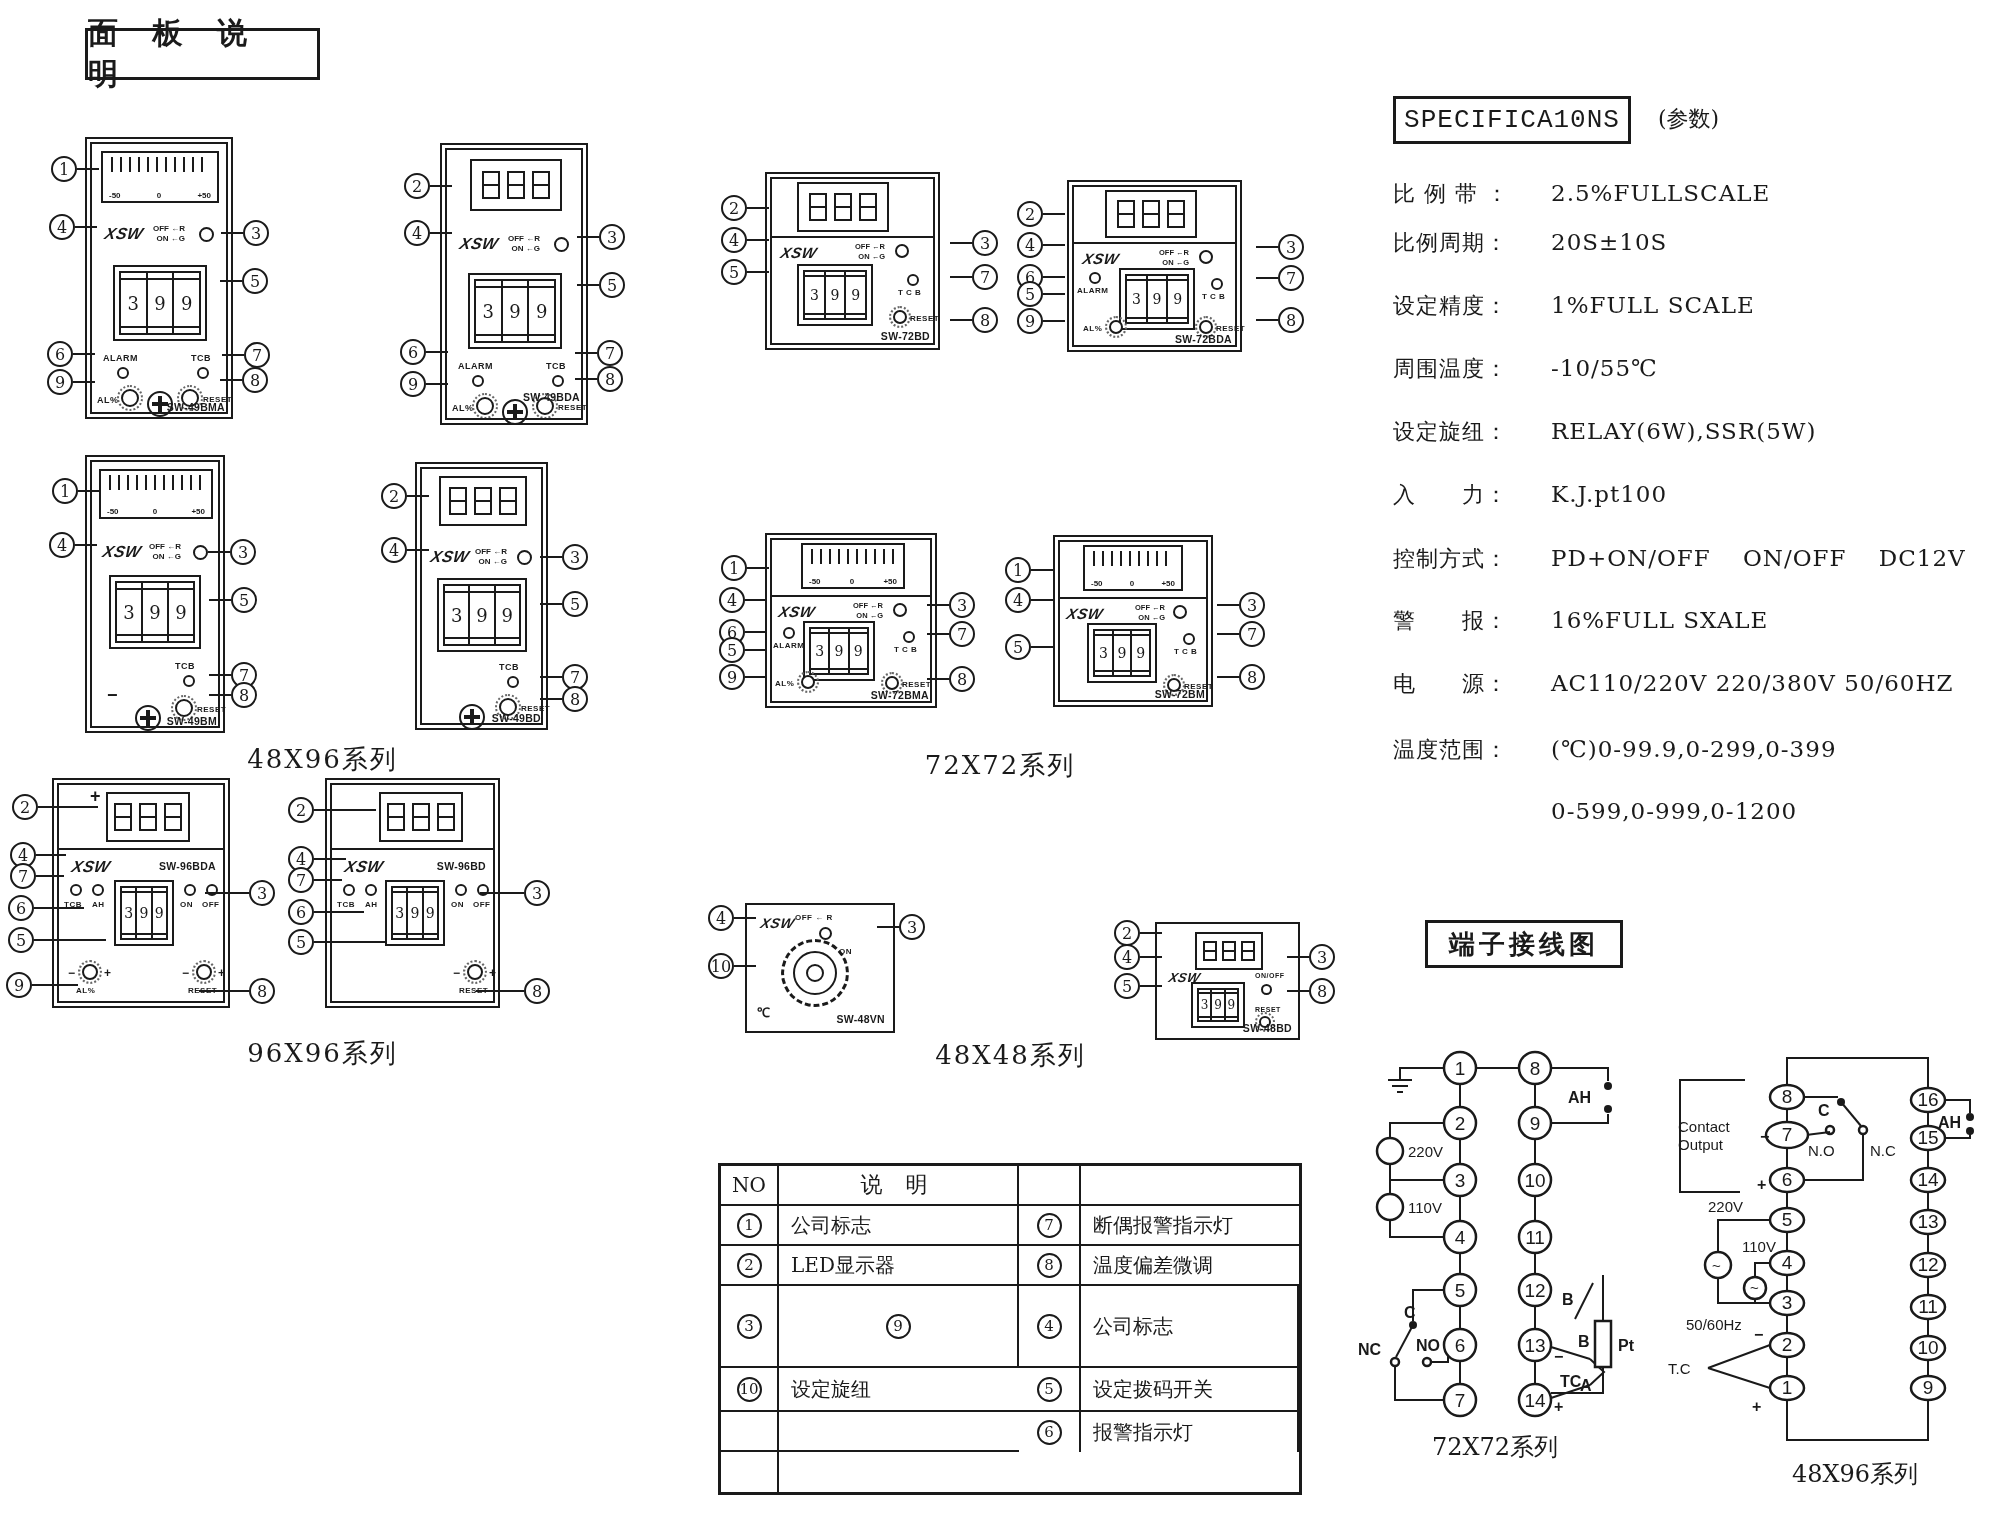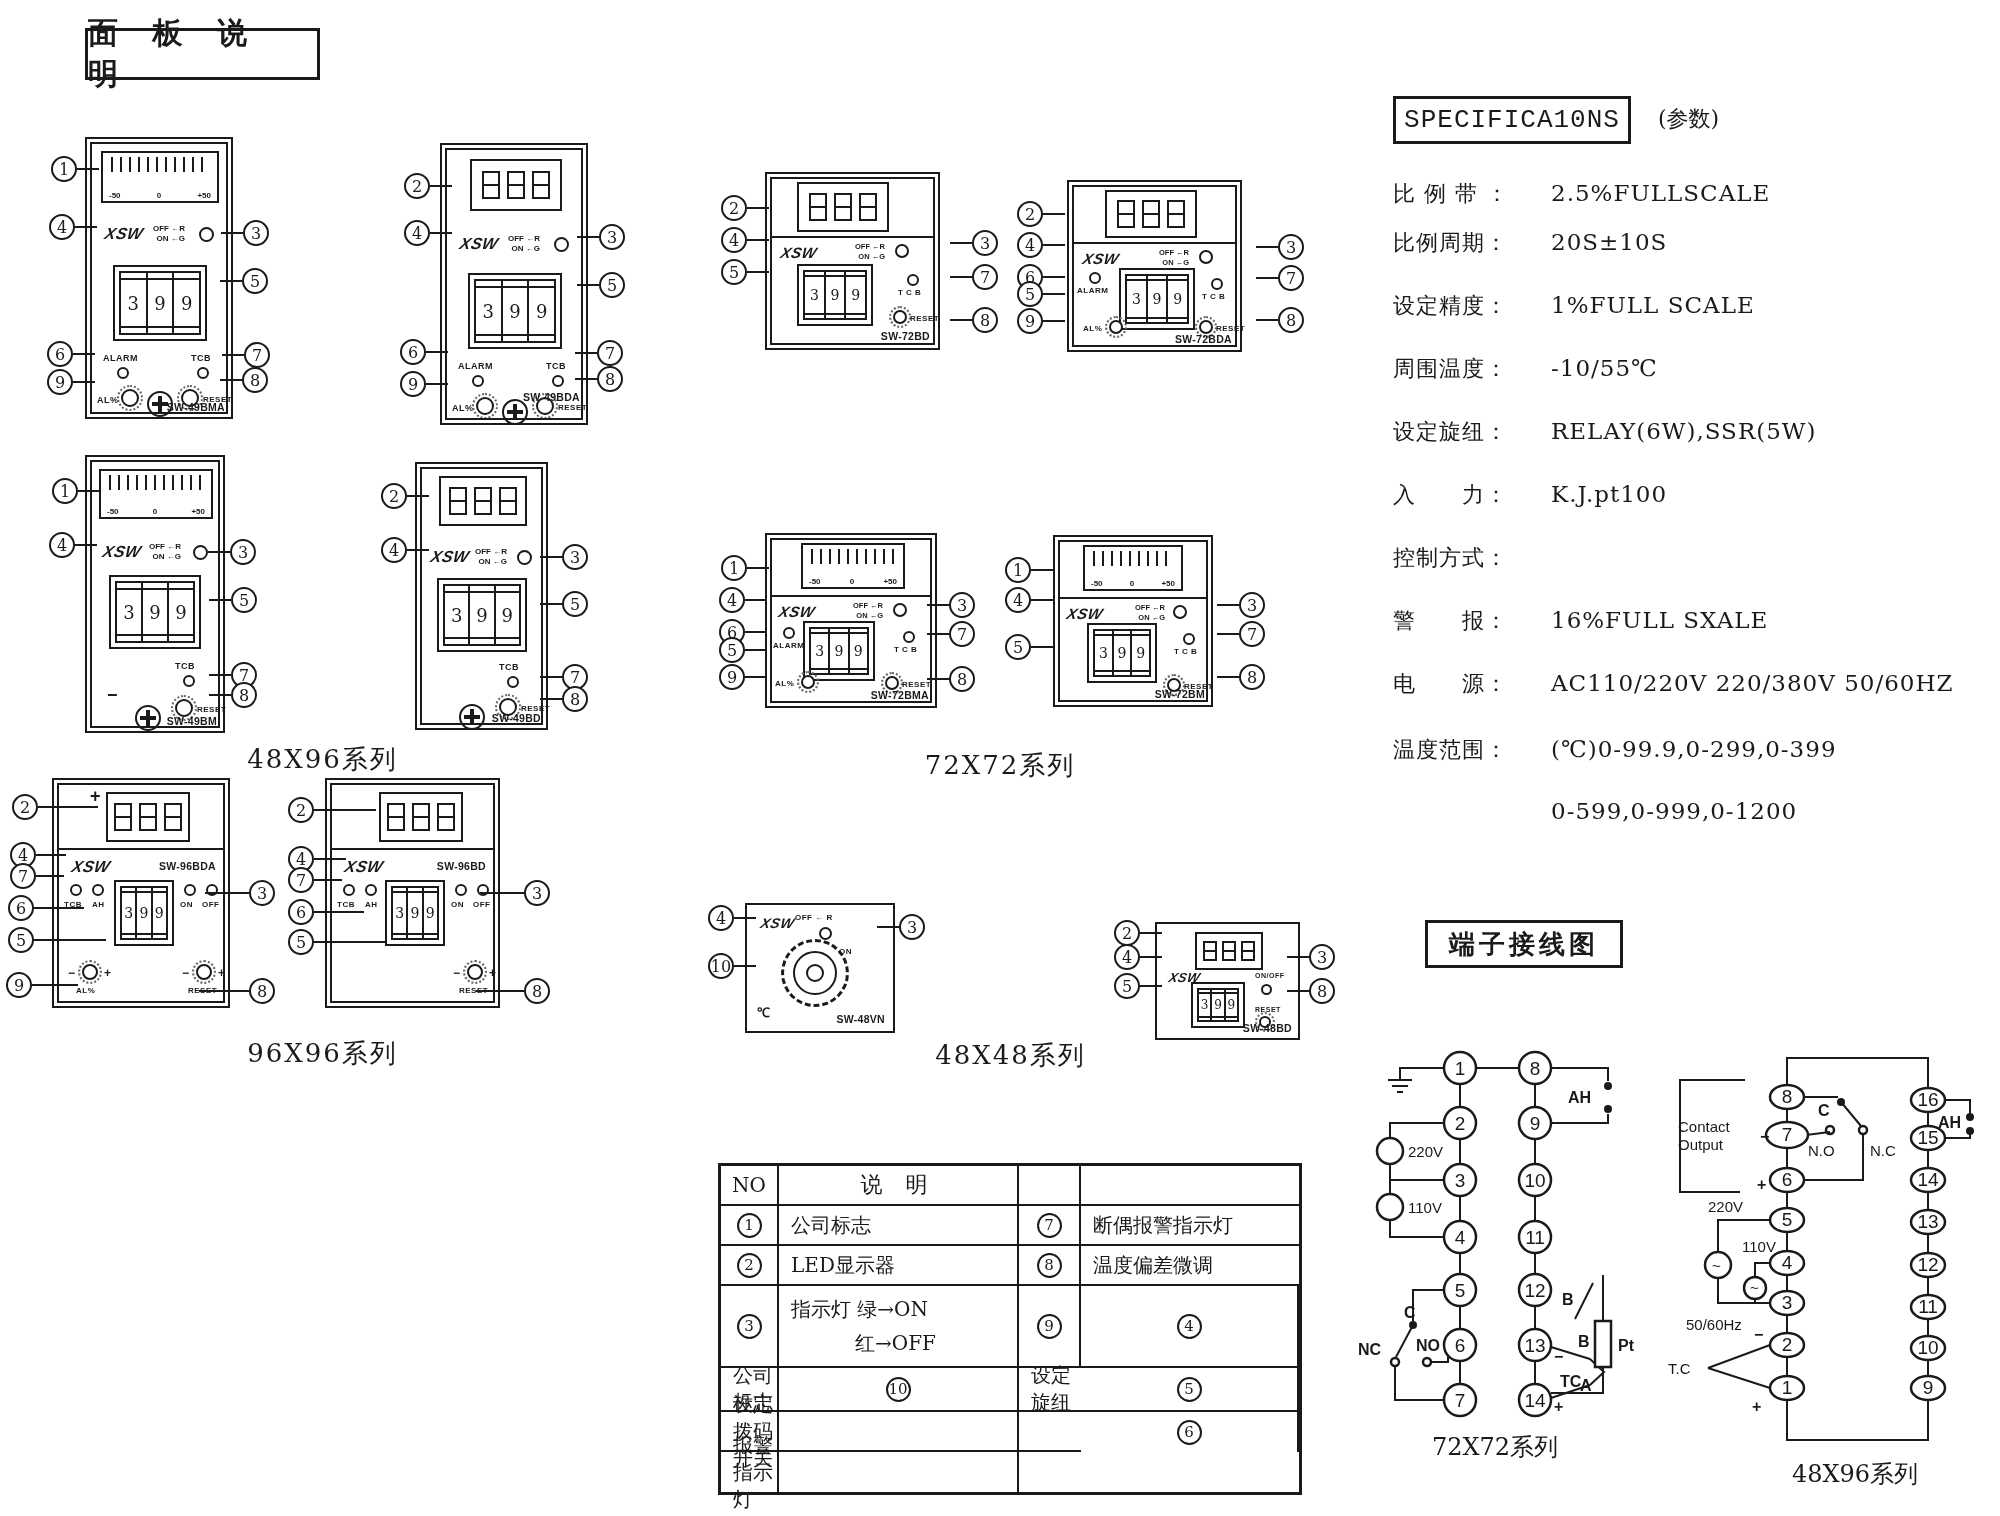--- a/index.html
+++ b/index.html
@@ -805,20 +805,21 @@
 <div class="spec-row" style="top:417px">
     <span class="sk">设定旋纽：</span>
     <span class="sv">RELAY(6W),SSR(5W)</span>
   </div>
 <div class="spec-row" style="top:480px">
     <span class="sk">入　　力：</span>
     <span class="sv">K.J.pt100</span>
   </div>
 <div class="spec-row" style="top:543px">
     <span class="sk">控制方式：</span>
+    <span class="sv">PD+ON/OFF　 ON/OFF　 DC12V</span>
   </div>
 <div class="spec-row" style="top:606px">
     <span class="sk">警　　报：</span>
     <span class="sv">16%FULL SXALE</span>
   </div>
 <div class="spec-row" style="top:669px">
     <span class="sk">电　　源：</span>
     <span class="sv">AC110/220V 220/380V 50/60HZ</span>
   </div>
 <div class="spec-row" style="top:735px">
@@ -851,24 +852,20 @@
       <span class="cnum">2</span>
     </div>
   <div class="tc d">LED显示器</div>
   <div class="tc">
       <span class="cnum">8</span>
     </div>
   <div class="tc d lc">温度偏差微调</div>
 
   <div class="tc">
       <span class="cnum">3</span>
-    </div>
-  <div class="tc d two">
-      <span>指示灯  绿→ON</span>
-      <span class="l2">红→OFF</span>
     </div>
   <div class="tc">
       <span class="cnum">9</span>
     </div>
 
   <div class="tc">
       <span class="cnum">4</span>
     </div>
   <div class="tc d">公司标志</div>
   <div class="tc">

